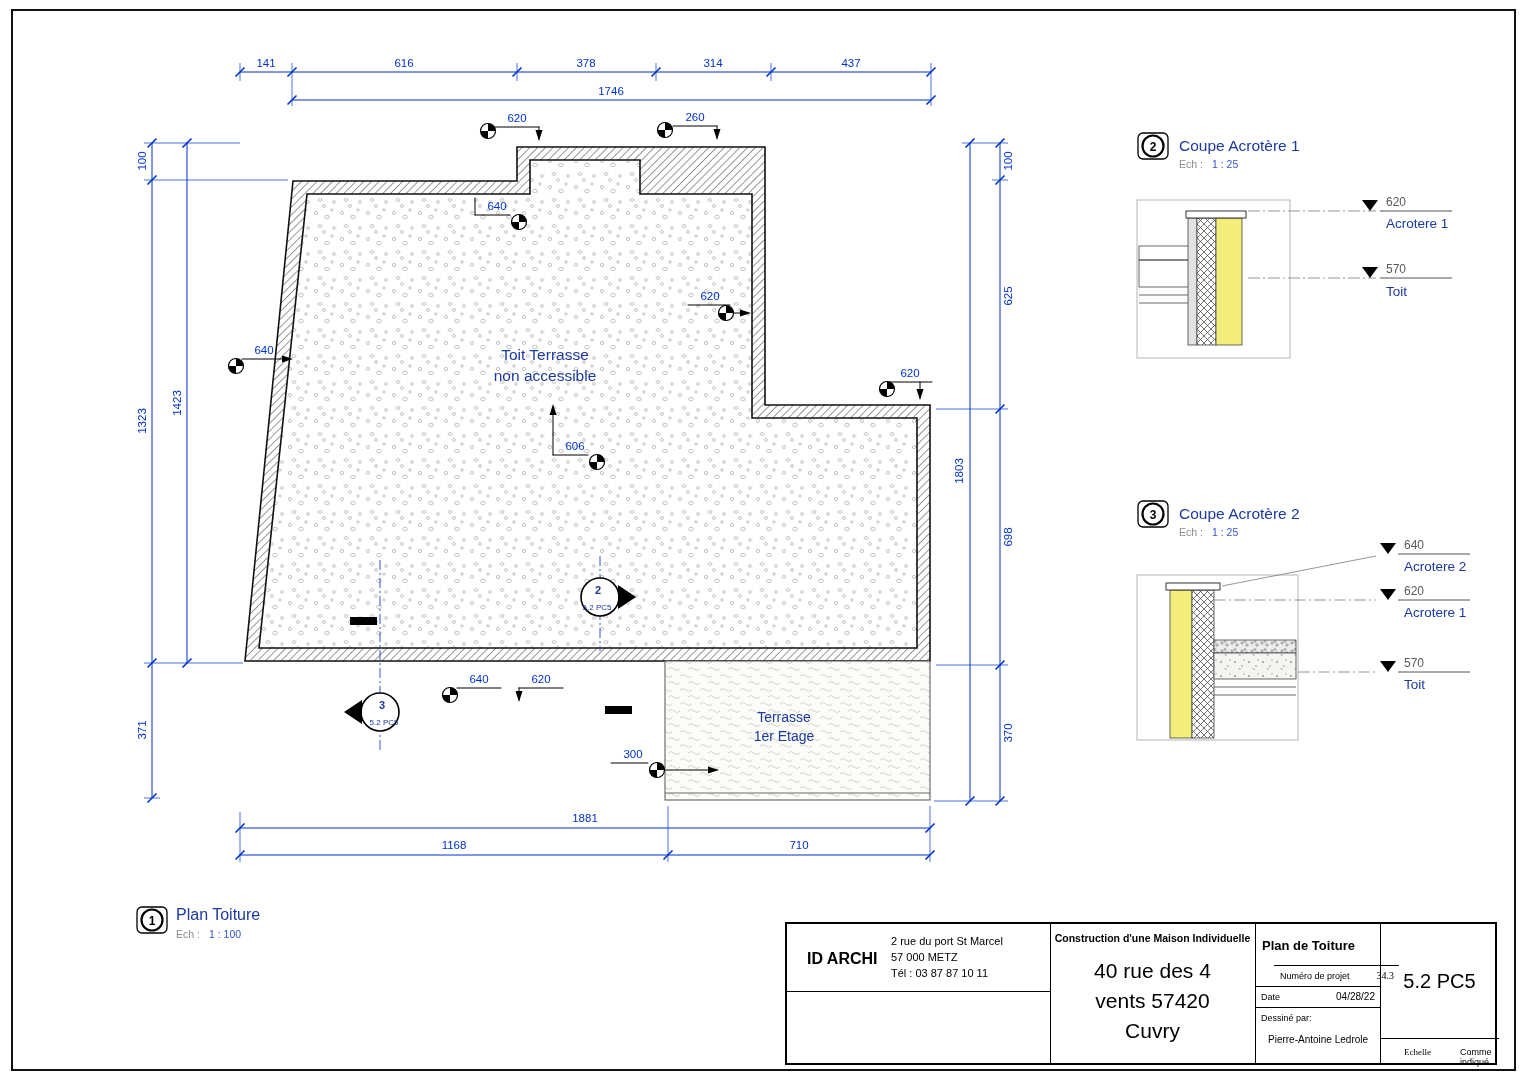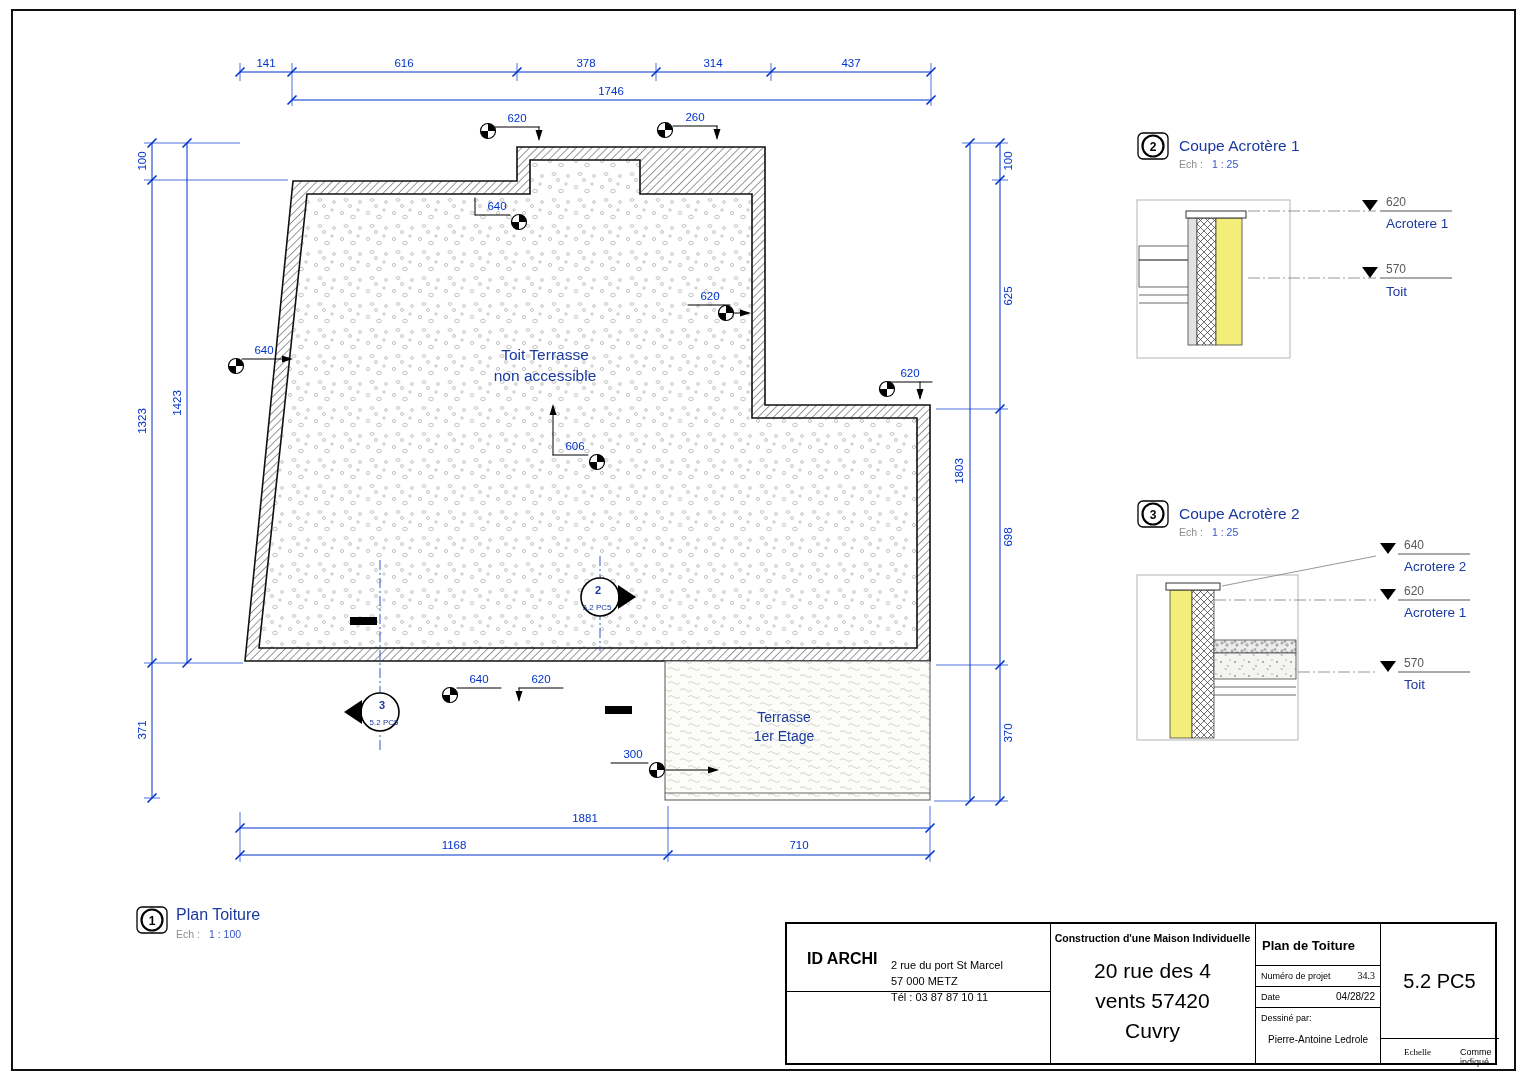--- a/index.html
+++ b/index.html
@@ -371,41 +371,41 @@
   </g>
 </svg>
 
 <div class="tb">
   <div class="v" style="left:263px"></div>
   <div class="v" style="left:468px"></div>
   <div class="v" style="left:593px"></div>
 
   <div class="cell" style="left:0;top:0;width:263px;height:68px;border-bottom:1.2px solid #000;">
     <div style="position:absolute;left:20px;top:26px;font-size:16px;font-weight:bold;">ID ARCHI</div>
-    <div style="position:absolute;left:104px;top:10px;font-size:11px;line-height:1.45;margin-top:24px;">
+    <div style="position:absolute;left:104px;top:10px;font-size:11px;line-height:1.45;">
       <div>2 rue du port St Marcel</div>
       <div>57 000 METZ</div>
       <div>Tél : 03 87 87 10 11</div>
     </div>
   </div>
 
 
   <div class="cell" style="left:263px;top:0;width:205px;height:161px;text-align:center;">
     <div style="position:absolute;left:4px;right:4px;top:8px;font-size:10.5px;font-weight:bold;">Construction d'une Maison Individuelle</div>
     <div style="position:absolute;left:0;right:0;top:32px;font-size:21px;line-height:30px;">
-      <div>20 rue des 4</div>
+      <div>40 rue des 4</div>
       <div>vents 57420</div>
       <div>Cuvry</div>
     </div>
   </div>
 
   <div class="cell" style="left:468px;top:0;width:125px;height:41px;">
     <div style="position:absolute;left:7px;top:14px;font-size:13px;font-weight:bold;">Plan de Toiture</div>
   </div>
-  <div class="cell bt" style="left:468px;top:41px;width:125px;height:21px;">
+  <div class="cell bt" style="left:487px;top:41px;width:125px;height:21px;">
     <span class="small9" style="position:absolute;left:6px;top:5px;">Numéro de projet</span>
     <span class="small10" style="position:absolute;right:5px;top:4px;font-family:Liberation Serif, serif;">34.3</span>
   </div>
   <div class="cell bt" style="left:468px;top:62px;width:125px;height:21px;">
     <span class="small9" style="position:absolute;left:6px;top:5px;">Date</span>
     <span class="small10" style="position:absolute;right:5px;top:4px;padding-left:12px;">04/28/22</span>
   </div>
   <div class="cell bt" style="left:468px;top:83px;width:125px;height:53px;">
     <span class="small9" style="position:absolute;left:6px;top:5px;">Dessiné par:</span>
     <span class="small10" style="position:absolute;left:13px;top:26px;">Pierre-Antoine Ledrole</span>

